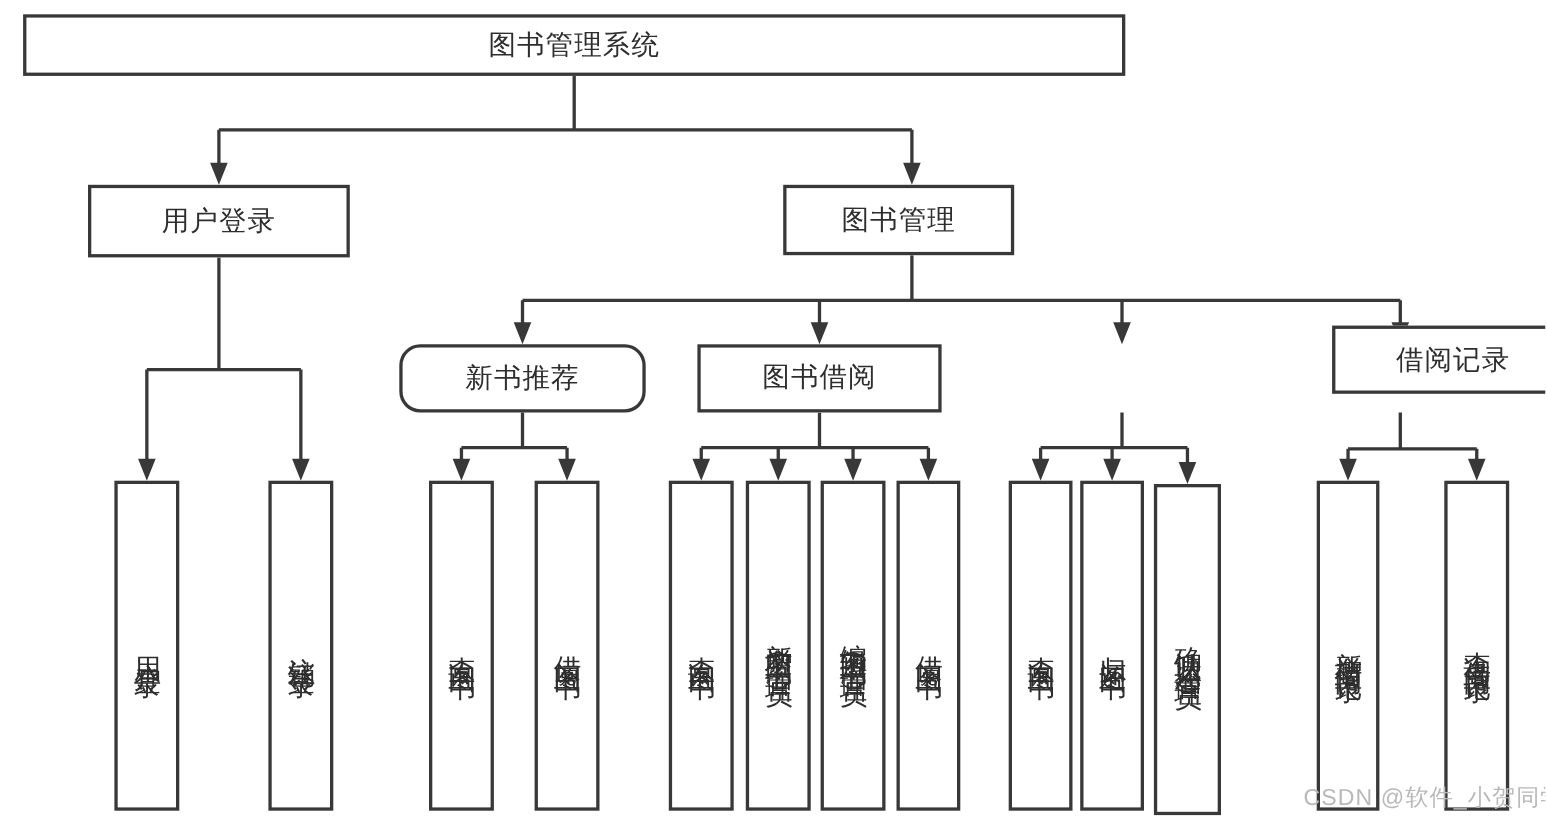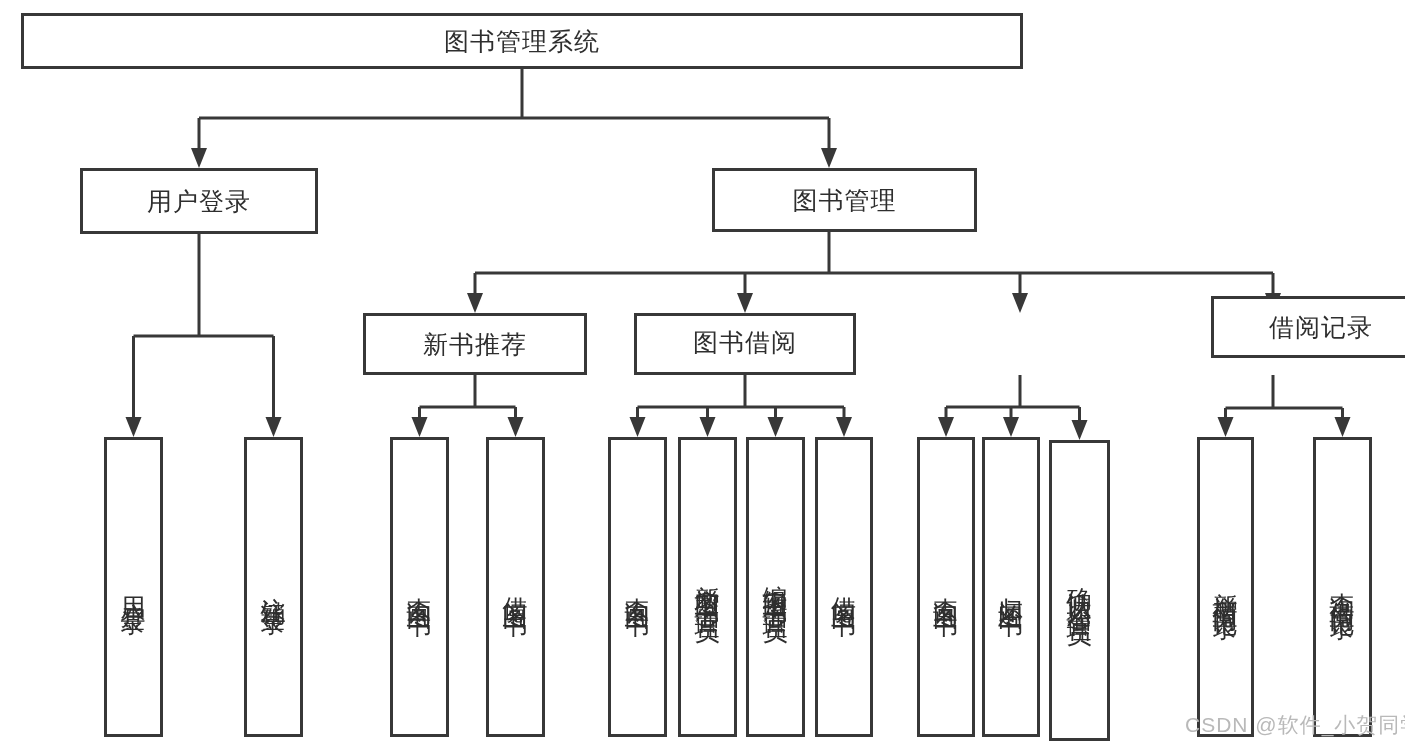--- a/index.html
+++ b/index.html
@@ -55,23 +55,23 @@
       M938 417 L954 417 L946 437 Z
       M1003 417 L1019 417 L1011 437 Z
       M1071.5 420 L1087.5 420 L1079.5 440 Z
       M1217.5 417 L1233.5 417 L1225.5 437 Z
       M1334.5 417 L1350.5 417 L1342.5 437 Z"></path>
   </svg>
 
   <div class="node h" style="left:21px;top:13px;width:1002px;height:56px;">图书管理系统</div>
 
   <div class="node h" style="left:80px;top:168px;width:238px;height:66px;">用户登录</div>
-  <div class="node h" style="left:712px;top:168px;width:265px;height:64px;">图书管理</div>
+  <div class="node h" style="left:712px;top:168px;width:210px;height:64px;">图书管理</div>
 
-  <div class="node h" style="left:363px;top:313px;width:224px;height:62px;">新书推荐</div>
+  <div class="node h" style="left:363px;top:313px;width:224px;height:62px;border-radius:19px;">新书推荐</div>
   <div class="node h" style="left:634px;top:313px;width:222px;height:62px;font-family:Liberation Mono, monospace;">图书借阅</div>
   <div class="node h" style="left:1171px;top:296px;width:220px;height:62px;margin-left:40px;">借阅记录</div>
 
   <div class="node v" style="left:104px;top:437px;width:59px;height:300px;">用户登录</div>
   <div class="node v" style="left:244px;top:437px;width:59px;height:300px;">注销登录</div>
 
   <div class="node v" style="left:390px;top:437px;width:59px;height:300px;">查询图书</div>
   <div class="node v" style="left:486px;top:437px;width:59px;height:300px;">借阅图书</div>
 
   <div class="node v" style="left:608px;top:437px;width:59px;height:300px;">查询图书</div>

